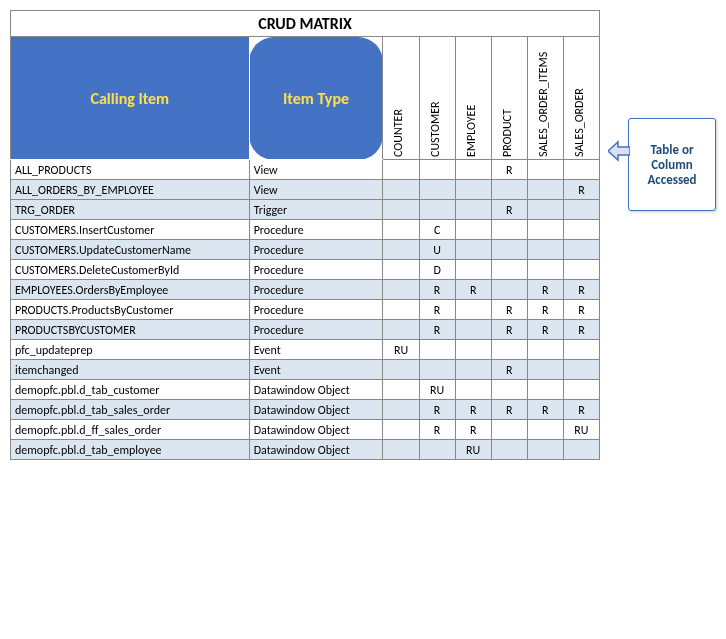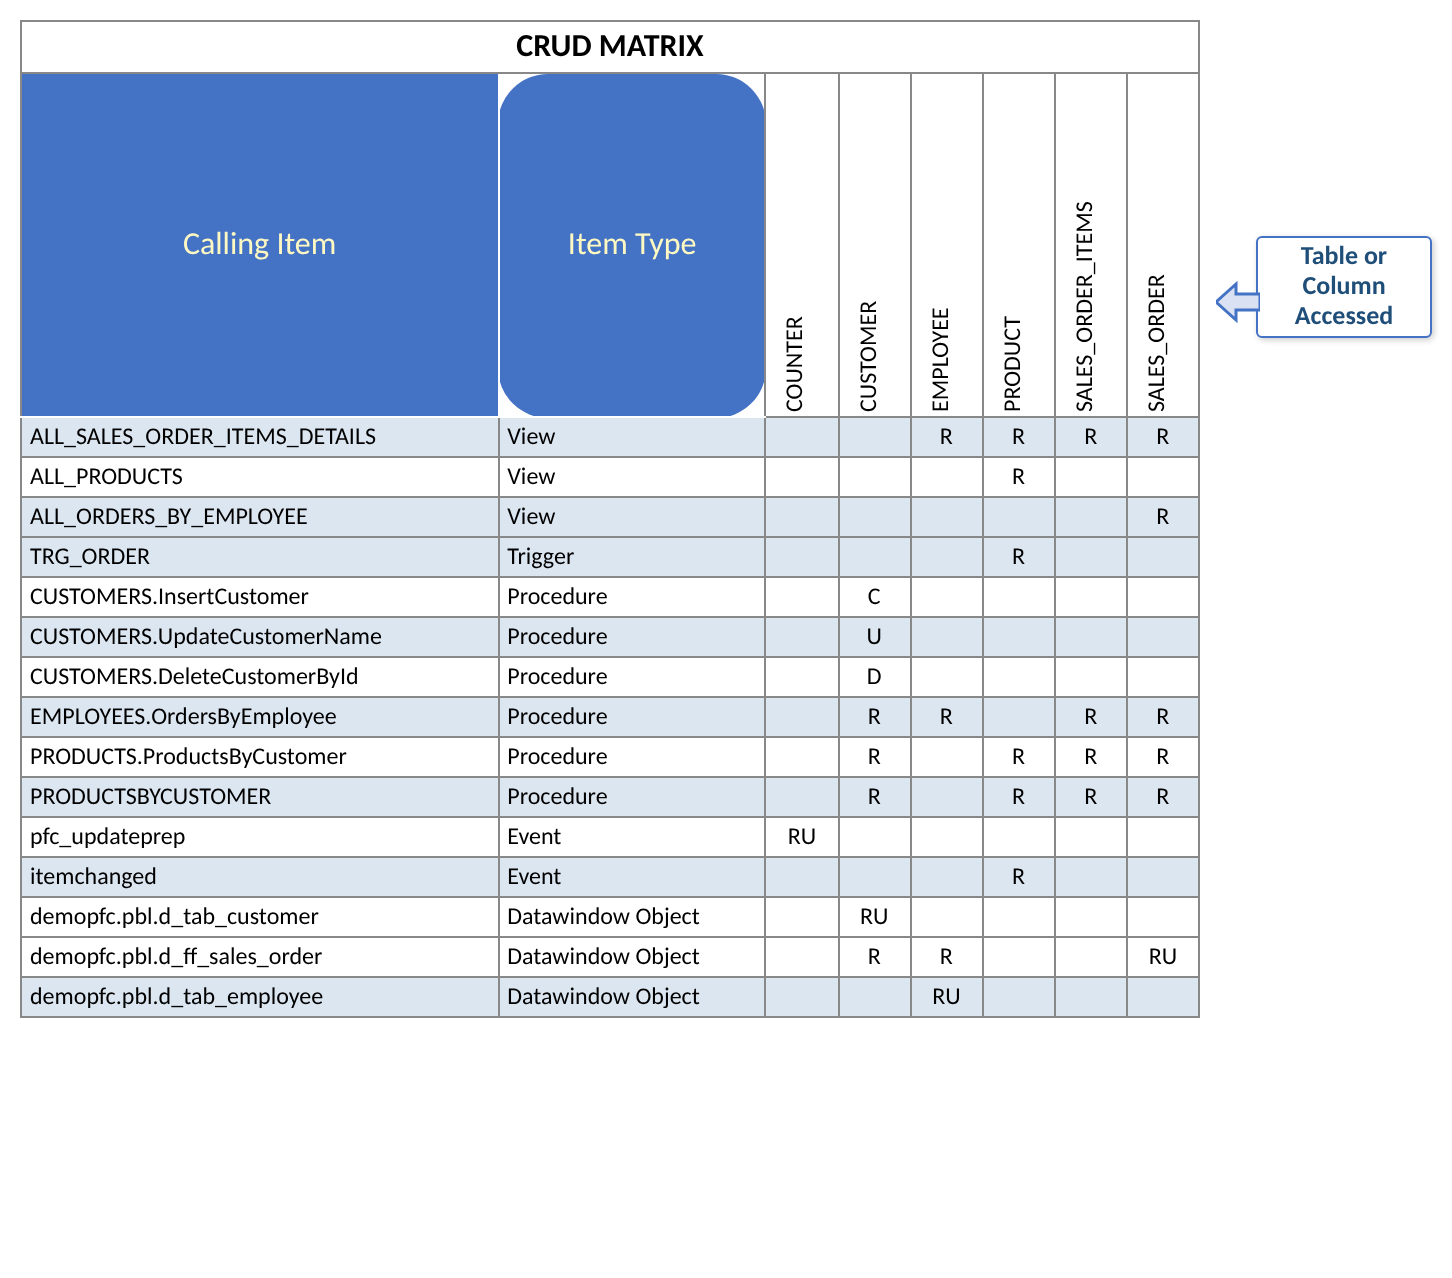--- a/index.html
+++ b/index.html
@@ -24,26 +24,26 @@
   }
   .title-row th {
     background: #fff;
     text-align: center;
     font-weight: bold;
     font-size: 16px;
     height: 26px;
   }
   .header-row th.calling, .header-row th.itemtype {
     background: #4472C4;
-    color: #fef9c3;
-    font-weight: normal;
+    color: #fde047;
+    font-weight: bold;
     font-size: 16px;
     text-align: center;
     vertical-align: middle;
-    height: 172px;
+    height: 123px;
     border: 1px solid #fff;
     border-top: 1px solid #888;
     border-left: 1px solid #888;
   }
   .header-row th.itemtype { border-right: 1.5px solid #888; border-radius: 25px; }
   .header-row th.col-head {
     background: #fff;
     width: 30px;
     padding: 0;
     position: relative;
@@ -73,21 +73,21 @@
 
   
   .callout {
     position: absolute;
     background: #fff;
     border: 1.5px solid #4472C4;
     border-radius: 3px;
     color: #1F4E79;
     font-weight: bold;
     text-align: center;
-    padding: 2px 8px;
+    padding: 23px 8px;
     box-shadow: 1px 1px 3px rgba(0,0,0,0.2);
     font-size: 13px;
   }
   .callout.right {
     left: 618px;
     top: 108px;
     width: 88px;
   }
   .callout.bottom-left {
     left: 30px;
@@ -135,30 +135,20 @@
           </th>
           <th class="col-head">
             <span class="rot">SALES_ORDER_ITEMS</span>
           </th>
           <th class="col-head">
             <span class="rot">SALES_ORDER</span>
           </th>
         </tr>
   </thead>
   <tbody id="matrix-body">
-  <tr class="data-row even">
-          <td class="name">ALL_SALES_ORDER_ITEMS_DETAILS</td>
-          <td class="type">View</td>
-          <td class="cell"></td>
-          <td class="cell"></td>
-          <td class="cell">R</td>
-          <td class="cell">R</td>
-          <td class="cell">R</td>
-          <td class="cell">R</td>
-        </tr>
         <tr class="data-row odd">
           <td class="name">ALL_PRODUCTS</td>
           <td class="type">View</td>
           <td class="cell"></td>
           <td class="cell"></td>
           <td class="cell"></td>
           <td class="cell">R</td>
           <td class="cell"></td>
           <td class="cell"></td>
         </tr>
@@ -264,20 +254,30 @@
         </tr>
         <tr class="data-row odd">
           <td class="name">demopfc.pbl.d_tab_customer</td>
           <td class="type">Datawindow Object</td>
           <td class="cell"></td>
           <td class="cell">RU</td>
           <td class="cell"></td>
           <td class="cell"></td>
           <td class="cell"></td>
           <td class="cell"></td>
+        </tr>
+        <tr class="data-row even">
+          <td class="name">demopfc.pbl.d_tab_sales_order</td>
+          <td class="type">Datawindow Object</td>
+          <td class="cell"></td>
+          <td class="cell">R</td>
+          <td class="cell">R</td>
+          <td class="cell">R</td>
+          <td class="cell">R</td>
+          <td class="cell">R</td>
         </tr>
         <tr class="data-row odd">
           <td class="name">demopfc.pbl.d_ff_sales_order</td>
           <td class="type">Datawindow Object</td>
           <td class="cell"></td>
           <td class="cell">R</td>
           <td class="cell">R</td>
           <td class="cell"></td>
           <td class="cell"></td>
           <td class="cell">RU</td>

